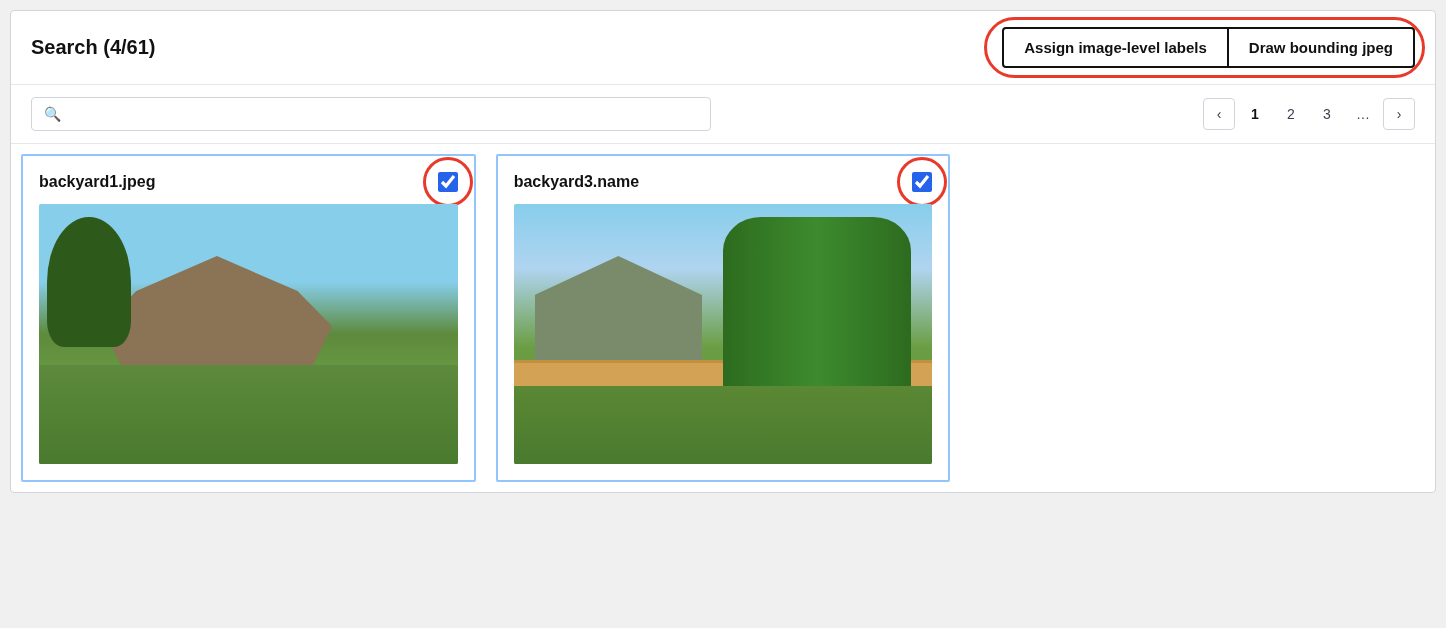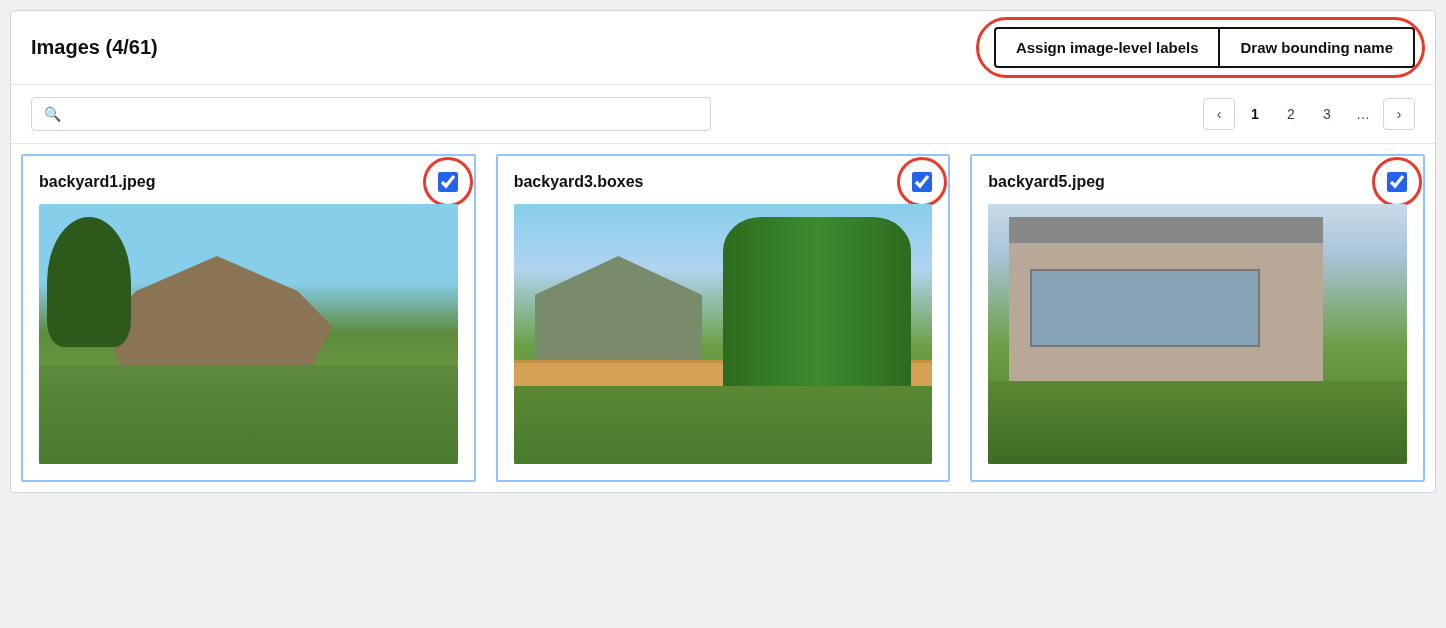--- a/index.html
+++ b/index.html
@@ -326,25 +326,25 @@
       border: 2px solid #777;
     }
   </style>
 </head>
 <body>
 
 <div class="page-wrapper">
 
   <div class="header">
     <div class="header-title">
-      <span>Images</span>&nbsp;<span>(4/61)</span>
+      <span>Search</span>&nbsp;<span>(4/61)</span>
     </div>
     <div class="buttons-annotation">
       <button class="btn-assign">Assign image-level labels</button>
-      <button class="btn-draw">Draw bounding name</button>
+      <button class="btn-draw">Draw bounding jpeg</button>
     </div>
   </div>
 
   <div class="search-bar">
     <div class="search-input-wrapper">
       <span class="search-icon">🔍</span>
     </div>
     <div class="pagination">
       <button class="page-btn nav-btn">‹</button>
       <button class="page-btn active">1</button>
@@ -366,42 +366,28 @@
       </div>
       <div class="image-placeholder">
         <div class="img-backyard1">
           <div class="img-backyard1-tree"></div>
         </div>
       </div>
     </div>
 
     <div class="image-card">
       <div class="image-card-header">
-        <span class="image-filename">backyard3.boxes</span>
+        <span class="image-filename">backyard3.name</span>
         <div class="checkbox-wrapper">
           <input type="checkbox" class="card-checkbox" checked="" style="">
         </div>
       </div>
       <div class="image-placeholder">
         <div class="img-backyard3">
           <div class="img-backyard3-fence"></div>
           <div class="img-backyard3-trees"></div>
         </div>
       </div>
     </div>
 
-    <div class="image-card">
-      <div class="image-card-header">
-        <span class="image-filename">backyard5.jpeg</span>
-        <div class="checkbox-wrapper">
-          <input type="checkbox" class="card-checkbox" checked="" style="">
-        </div>
-      </div>
-      <div class="image-placeholder">
-        <div class="img-backyard5">
-          <div class="img-backyard5-roof"></div>
-          <div class="img-backyard5-windows"></div>
-        </div>
-      </div>
-    </div>
 
   </div>
 </div>
 
 </body></html>

